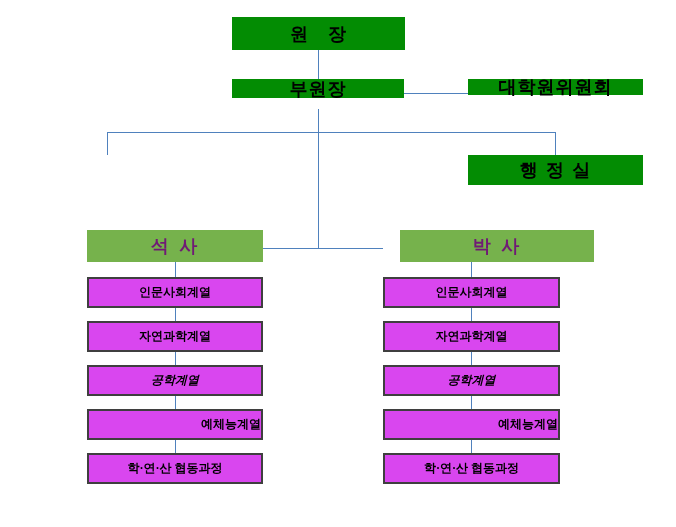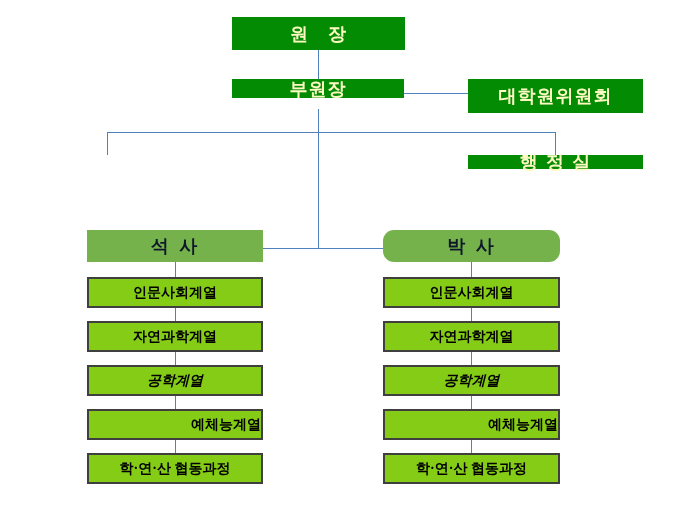--- a/index.html
+++ b/index.html
@@ -21,46 +21,46 @@
   }
   .box {
     position: absolute;
     display: flex; align-items: center; justify-content: center;
     font-weight: bold;
     white-space: pre;
     text-align: center;
   }
   .green {
     background: var(--dark-green);
-    color: #fef9c3;
+    color: #000000;
     font-size: 18px;
     letter-spacing: 1px;
   }
   .lightgreen {
     background: var(--light-green);
-    color: #0f172a;
+    color: #701a75;
     font-size: 18px;
     letter-spacing: 2px;
   }
   .white {
-    background: #84cc16;
+    background: #d946ef;
     border: 2px solid var(--box-border);
     color: #000000;
-    font-size: 14px;
+    font-size: 12px;
   }
   .line { position: absolute; background: var(--connector); }
 
   
   .b-director  { left: 232px; top: 17px;  width: 173px; height: 33px; }
   .b-vice      { left: 232px; top: 79px;  width: 172px; height: 19px; }
-  .b-gradcom   { left: 468px; top: 79px;  width: 175px; height: 34px; }
+  .b-gradcom   { left: 468px; top: 79px;  width: 175px; height: 16px; }
   .b-opcom     { left: 20px;  top: 155px; width: 175px; height: 30px; }
-  .b-admin     { left: 468px; top: 155px; width: 175px; height: 14px; }
+  .b-admin     { left: 468px; top: 155px; width: 175px; height: 30px; }
   .b-masters   { left: 87px;  top: 230px; width: 176px; height: 32px; }
-  .b-doctoral  { left: 383px; top: 230px; width: 177px; height: 32px; border-radius: 11px; }
+  .b-doctoral  { left: 400px; top: 230px; width: 194px; height: 32px; }
 
   .cl { left: 87px;  width: 176px; height: 31px; }
   .cr { left: 383px; width: 177px; height: 31px; }
   .i0 { top: 277px; } .i1 { top: 321px; text-align: center; } .i2 { top: 365px; font-style: italic; }
   .i3 { top: 409px; justify-content: flex-end; } .i4 { top: 453px; font-family: Liberation Serif, serif; }
 
   
   .l1 { left: 318px; top: 49px;  width: 1px;   height: 30px; }
   .l2 { left: 404px; top: 93px;  width: 64px;  height: 1px; }
   .l3 { left: 318px; top: 109px; width: 1px;   height: 139px; }

